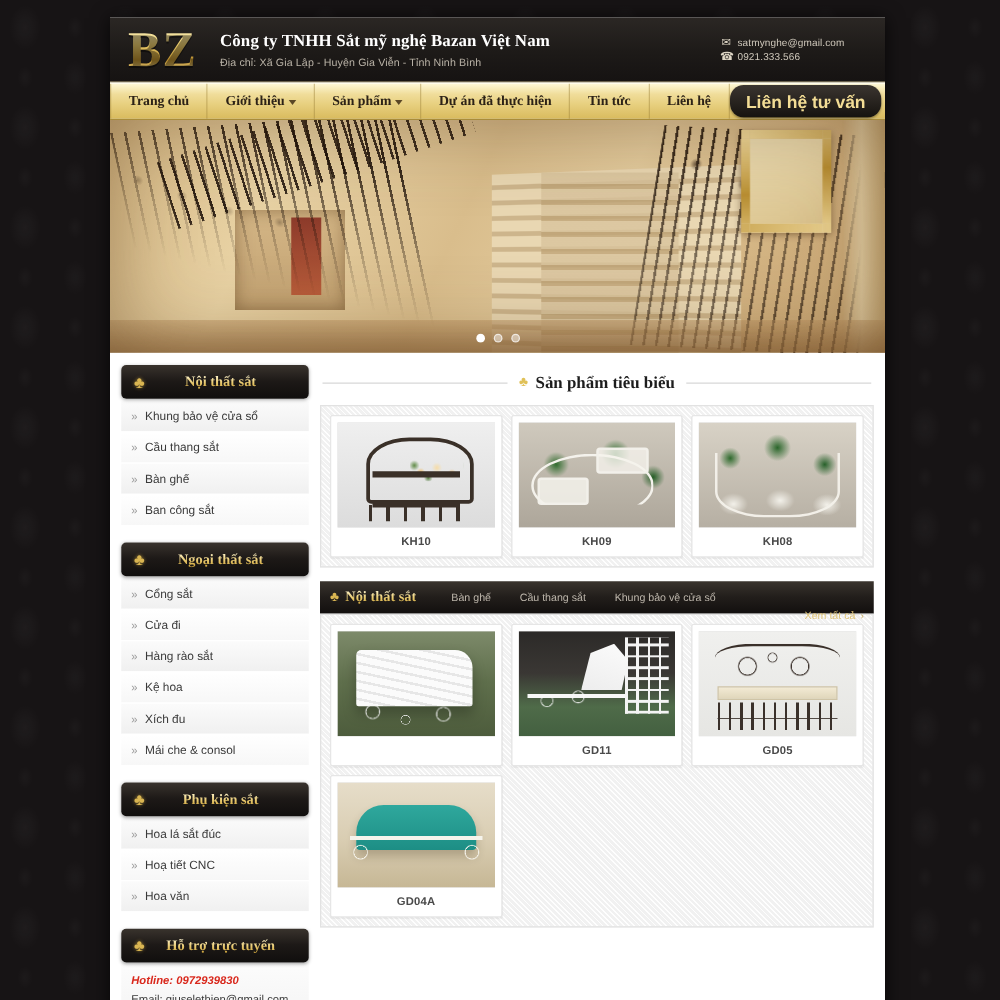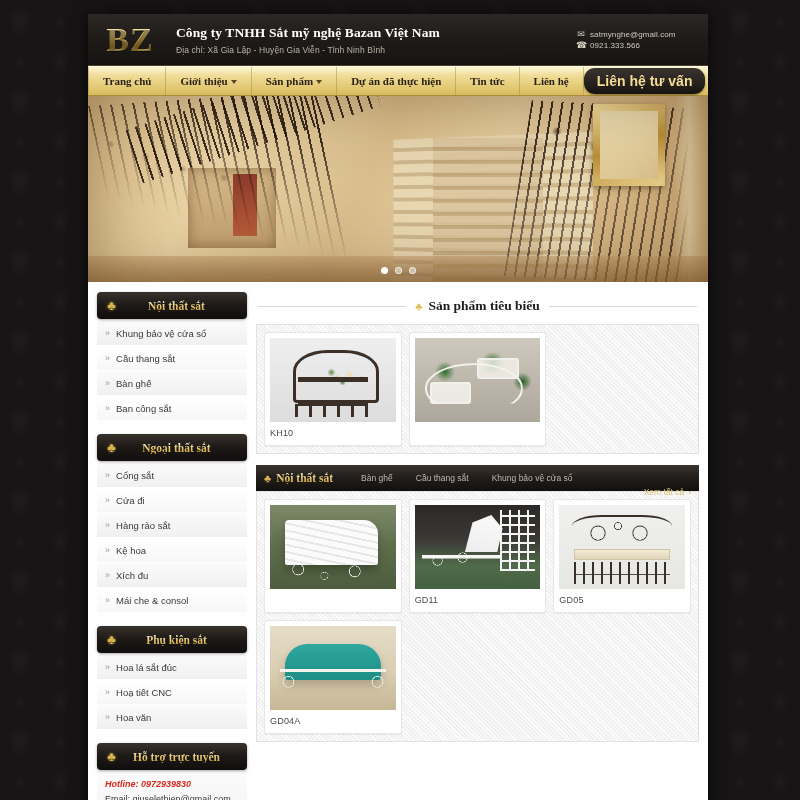--- a/index.html
+++ b/index.html
@@ -46,21 +46,21 @@
     border-bottom: 1px solid #4a3f25;
     display: flex;
     align-items: center;
     overflow: hidden;
   }
   .logo {
     width: 84px;
     flex: 0 0 84px;
     text-align: center;
     font-family: "Liberation Serif", serif;
-    font-size: 34px;
+    font-size: 40px;
     font-weight: bold;
     letter-spacing: 1px;
     background: linear-gradient(180deg,#fdf5c8 0%,#e8c96a 40%,#b88c2d 70%,#f3e09a 100%);
     -webkit-background-clip: text;
     background-clip: text;
     color: transparent;
     text-shadow: 0 1px 0 rgba(0,0,0,0.4);
     line-height: 1;
   }
   .brand-block { flex: 1 1 auto; padding-left: 4px; }
@@ -333,22 +333,23 @@
     cursor: pointer;
   }
   .card-img {
     width: 100%;
     height: 84px;
     overflow: hidden;
     position: relative;
     background: #ddd;
   }
   .card-cap {
+    text-align: center;
     font-size: 9px;
-    font-weight: normal;
+    font-weight: bold;
     color: #4a4a4a;
     padding: 6px 0 7px 0;
     letter-spacing: 0.2px;
   }
 
   
   .bar {
     height: 26px;
     background: linear-gradient(180deg,#3a342e 0%,#221e1b 48%,#120f0e 100%);
     display: flex;
@@ -767,20 +768,30 @@
                 </div>
             </div>
             <div class="card-cap">KH10</div>
           </div>
           <div class="card">
             <div class="card-img">
               <div class="ph ph-kh09">
                   <div class="kh09-ring"></div>
                 </div>
             </div>
+            <div class="card-cap">KH09</div>
+          </div>
+          <div class="card">
+            <div class="card-img">
+              <div class="ph ph-kh08">
+                  <div class="kh08-stand"></div>
+                  <div class="kh08-pots"></div>
+                </div>
+            </div>
+            <div class="card-cap">KH08</div>
           </div>
         </div>
 
         <div class="bar" style="margin-top:11px;">
           <span class="bar-emblem">♣</span>
           <span class="bar-title">Nội thất sắt</span>
           <span class="bar-tab">Bàn ghế</span>
           <span class="bar-tab">Cầu thang sắt</span>
           <span class="bar-tab">Khung bảo vệ cửa sổ</span>
           <span class="bar-spacer"></span>

